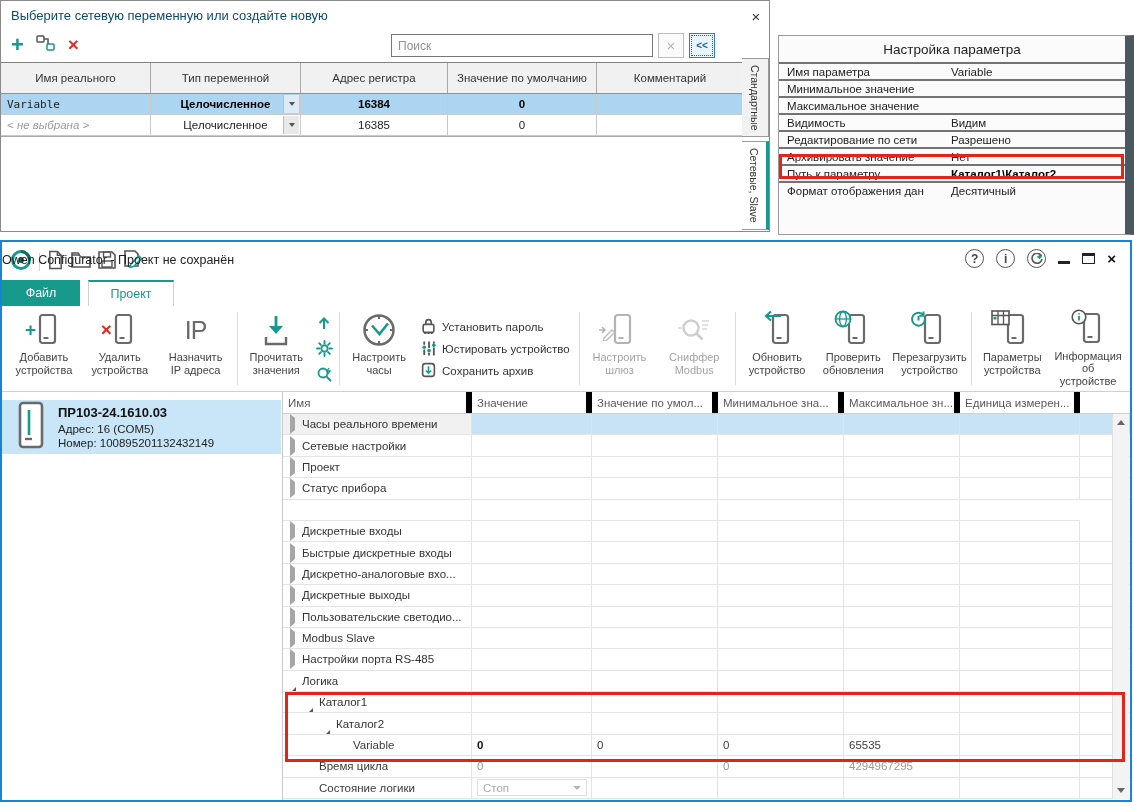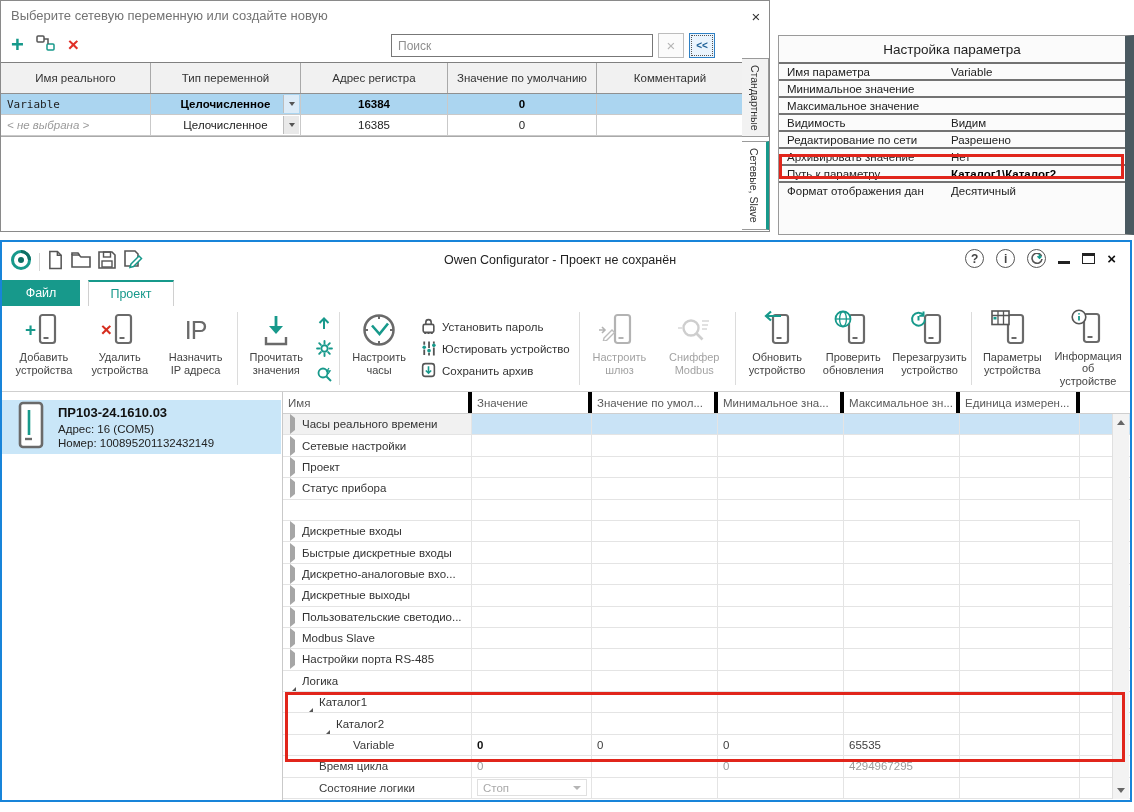--- a/index.html
+++ b/index.html
@@ -1,20 +1,20 @@
 <!DOCTYPE html>
 <html><head>
 <meta charset="utf-8">
 <style>
   * { margin:0; padding:0; box-sizing:border-box; }
   html,body { width:1134px; height:812px; background:#fff; font-family:"Liberation Sans", sans-serif; font-size:12px; color:#222; overflow:hidden; }
 
   
   #dialog { position:absolute; left:0; top:0; width:770px; height:232px; background:#fff; border:1px solid #8a8a8a; }
-  .dlg-title { position:absolute; left:10px; top:7px; font-size:13px; color:#737373; }
+  .dlg-title { position:absolute; left:10px; top:7px; font-size:13px; color:#0c4a6e; }
   .dlg-close { position:absolute; left:744px; top:4px; width:22px; height:22px; display:flex; align-items:center; justify-content:center; font-size:15px; color:#333; cursor:pointer; }
   .dlg-tools { position:absolute; left:10px; top:32px; display:flex; gap:12px; align-items:center; height:24px; }
   .tool-add { font-size:22px; font-weight:600; color:#17998b; line-height:20px; }
   .tool-del { font-size:19px; font-weight:700; color:#e03028; line-height:20px; }
   .dlg-search { position:absolute; left:390px; top:33px; width:262px; height:23px; border:1px solid #777; padding:0 6px; font-size:12px; font-family:"Liberation Sans",sans-serif; color:#333; }
   .dlg-search::placeholder { color:#8f8f8f; }
   .dlg-clear { position:absolute; left:657px; top:32px; width:26px; height:25px; border:1px solid #bdbdbd; background:#fbfbfb; color:#b5b5b5; font-size:15px; display:flex; align-items:center; justify-content:center; }
   .dlg-collapse { position:absolute; left:688px; top:32px; width:26px; height:25px; border:1px solid #2f80c4; background:#eaf4fd; color:#1c5f96; font-size:10px; font-weight:700; display:flex; align-items:center; justify-content:center; outline:1px dotted #555; outline-offset:-3px; }
   .dlg-table { position:absolute; left:0px; top:61px; width:742px; border-top:1px solid #808080; border-bottom:1px solid #a9a9a9; }
   .dlg-hrow, .dlg-row { display:grid; grid-template-columns:150px 150px 147px 149px 146px; }
@@ -41,21 +41,21 @@
   .p-label { padding-left:8px; font-size:11.5px; color:#222; display:flex; align-items:center; white-space:nowrap; overflow:hidden; }
   .p-value { padding-left:4px; font-size:11.5px; color:#222; display:flex; align-items:center; white-space:nowrap; overflow:hidden; }
   .p-value.b { font-weight:700; color:#000; }
   .red-box { position:absolute; border:3px solid #e1251b; background:transparent; }
 
   
   #win { position:absolute; left:0; top:240px; width:1132px; height:562px; border:2px solid #1884d9; background:#fff; }
   .titlebar { position:absolute; left:0; top:0; right:0; height:38px; background:#fff; }
   .qa { position:absolute; left:8px; top:7px; display:flex; align-items:center; gap:7px; }
   .qa-sep { width:1px; height:18px; background:#d5d5d5; }
-  .win-title { position:absolute; left:0; right:12px; top:11px; text-align:center; font-size:12.5px; color:#222; }
+  .win-title { position:absolute; left:0; right:12px; top:11px; font-size:12.5px; color:#222; }
   .wctrl { position:absolute; right:14px; top:7px; display:flex; align-items:center; gap:12px; }
   .circ { width:19px; height:19px; border:1.6px solid #555; border-radius:50%; display:flex; align-items:center; justify-content:center; font-size:12px; color:#444; font-weight:700; }
   .minbar { width:12px; height:3px; background:#222; margin-top:8px; }
   .maxbox { width:13px; height:11px; border:1.5px solid #222; border-top:3.5px solid #222; }
   .wclose { font-size:15px; font-weight:700; color:#111; }
   .tabrow { position:absolute; left:0; top:38px; right:0; height:26px; }
   .tab-file { position:absolute; left:0; top:0; width:78px; height:26px; background:#17998b; color:#fff; display:flex; align-items:center; justify-content:center; font-size:12.5px; }
   .tab-project { position:absolute; left:86px; top:0; width:86px; height:26px; background:#fff; color:#17998b; border:1px solid #d0d0d0; border-top:2px solid #17998b; border-bottom:none; display:flex; align-items:center; justify-content:center; font-size:12.5px; }
   .ribbon { position:absolute; left:0; top:64px; right:0; height:86px; display:flex; align-items:stretch; padding:2px 4px; border-bottom:1px solid #cfcfcf; }
   .rb-group { display:flex; align-items:stretch; }
@@ -75,21 +75,21 @@
   .mod .acc.txt { font-size:19px; font-weight:700; line-height:18px; }
   .mod .acc.top { top:-3px; left:2px; }
   .content { position:absolute; left:0; top:150px; right:0; bottom:0; }
   .devpanel { position:absolute; left:0; top:0; width:281px; bottom:0; border-right:1px solid #c9c9c9; background:#fff; }
   .dev-item { position:absolute; left:0; top:8px; right:1px; height:54px; background:#c9e6f8; display:flex; align-items:center; cursor:pointer; }
   .dev-ico { margin:0 12px 0 14px; }
   .dev-line1 { font-size:13px; color:#101010; font-weight:600; margin-bottom:2px; }
   .dev-line2 { font-size:11.5px; color:#222; line-height:14px; }
   .ptable { position:absolute; left:281px; top:0; right:0; bottom:0; }
   .pt-head { display:grid; grid-template-columns:189px 120px 126px 126px 116px 120px 1fr; height:22px; border-bottom:1px solid #cfcfcf; }
-  .pt-hcell { display:flex; align-items:center; padding-left:5px; font-size:11.5px; color:#595959; border-right:4px solid #000000; white-space:nowrap; overflow:hidden; cursor:pointer; }
+  .pt-hcell { display:flex; align-items:center; padding-left:5px; font-size:11.5px; color:#595959; border-right:6px solid #000000; white-space:nowrap; overflow:hidden; cursor:pointer; }
   .pt-row { display:grid; grid-template-columns:189px 120px 126px 126px 116px 120px 1fr; height:21.4px; }
   .pt-cell { border-right:1px solid #e4e4e4; border-bottom:1px solid #e4e4e4; display:flex; align-items:center; padding-left:5px; font-size:11.5px; color:#3d3d3d; white-space:nowrap; overflow:hidden; position:relative; }
   .pt-name { color:#3a3a3a; }
   .pt-name.bold { font-weight:400; color:#333; }
   .pt-cell.hl-name { background:#f1f1f1; }
   .pt-cell.hl-val { background:#c9e3f6; }
   .pt-cell.muted { color:#9b9b9b; }
   .pt-cell.vb { font-weight:700; color:#111; }
   .exp { display:inline-block; width:14px; flex:0 0 14px; }
   .exp-c { width:0; height:0; border-left:5px solid #a6a6a6; border-top:4px solid transparent; border-bottom:4px solid transparent; margin-left:2px; }

